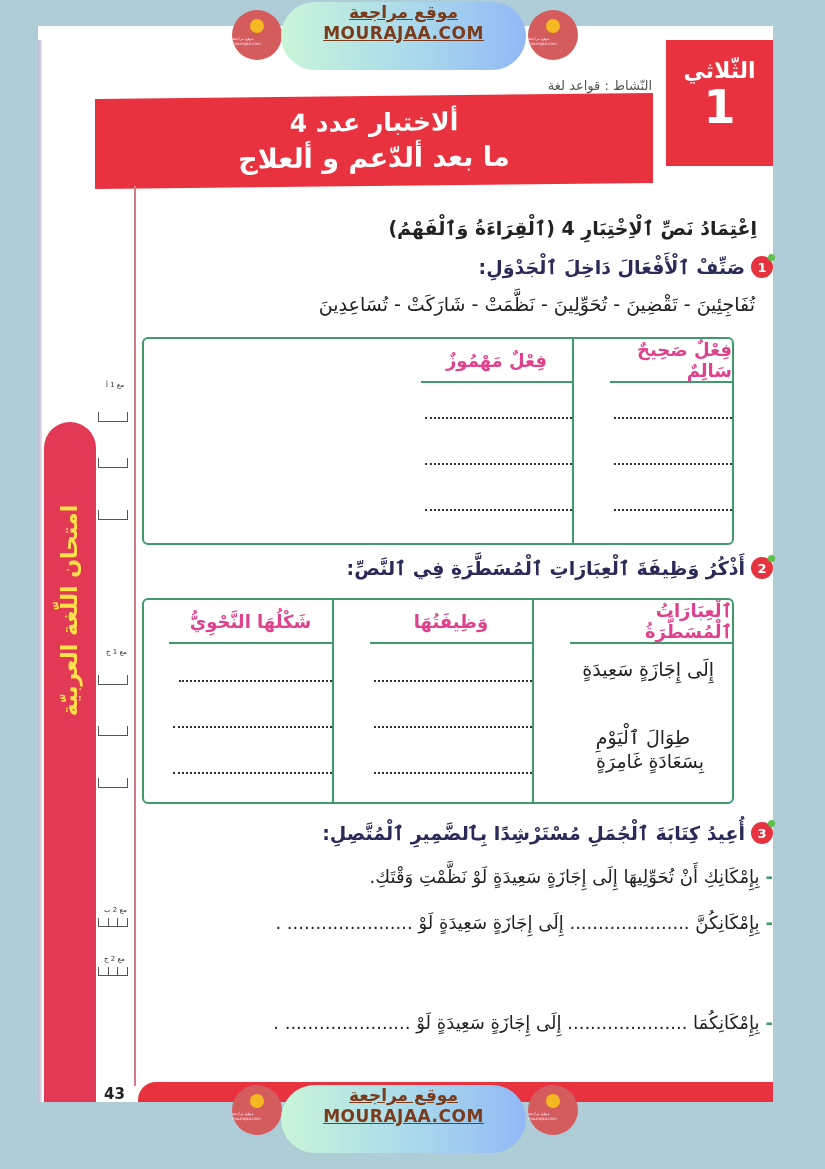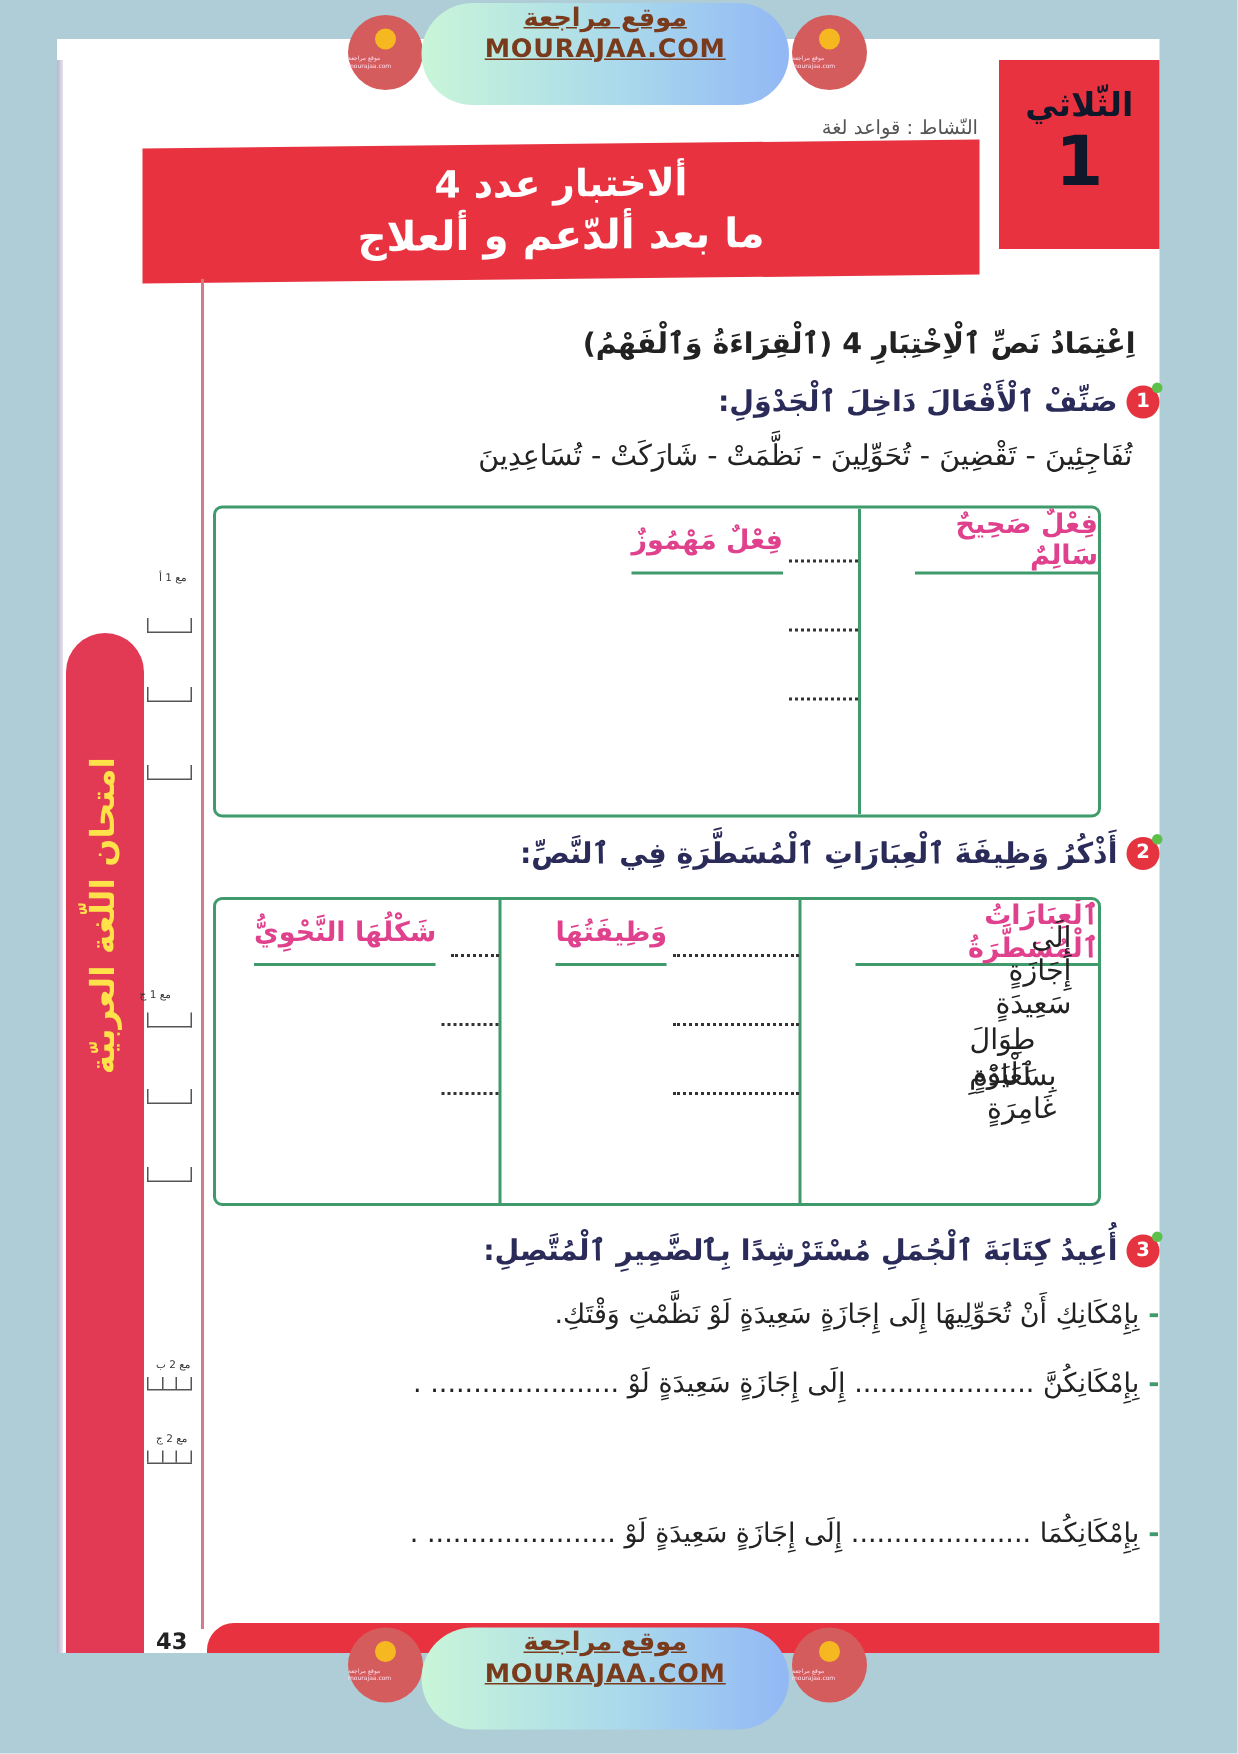--- a/index.html
+++ b/index.html
@@ -35,21 +35,21 @@
     background: #d55c5c; display: flex; flex-direction: column; align-items: center; justify-content: center;
   }
   .wm-badge .dot {
     width: 14px; height: 14px; border-radius: 50%; background: #f5b820; margin-top: -6px;
   }
   .wm-badge .mini { font-size: 4px; color: #fde; margin-top: 3px; line-height: 5px; }
   
   .corner-box {
     position: absolute; left: 666px; top: 40px; width: 107px; height: 126px;
     background: #e8323f;
-    color: #0f172a; text-align: center;
+    color: #ffffff; text-align: center;
   }
   .corner-box .lvl { font-size: 22px; font-weight: bold; margin-top: 18px; direction: rtl; }
   .corner-box .num { font-size: 46px; font-weight: bold; line-height: 48px; }
   .activity {
     position: absolute; left: 470px; top: 78px; width: 182px; text-align: right;
     font-size: 13px; color: #555; direction: rtl;
   }
   .title-band {
     position: absolute; left: 95px; top: 96px; width: 558px; height: 90px;
     background: #e8323f; color: #fff; font-weight: bold; text-align: center;
@@ -109,21 +109,21 @@
   }
   .verbs {
     position: absolute; right: 70px; top: 293px; direction: rtl;
     font-size: 19px; color: #222;
   }
   
   .tbl {
     position: absolute; border: 2.5px solid #3f9b6c; border-radius: 6px;
     display: flex; flex-direction: row-reverse; overflow: hidden;
   }
-  .col { flex: none; display: flex; border-left: 2px solid #3f9b6c; padding-left: 36px; }
+  .col { flex: none; display: flex; flex-direction: column; border-left: 2px solid #3f9b6c; padding-left: 36px; }
   .col:last-child { border-left: none; }
   .th {
     height: 44px; border-bottom: 2.5px solid #3f9b6c;
     display: flex; align-items: center; justify-content: center;
     color: #e0418d; font-size: 18px; font-weight: bold; direction: rtl;
   }
   .tb { position: relative; flex: 1; }
   .dots {
     position: absolute; left: 4px; right: 0; height: 0;
     border-bottom: 2.5px dotted #333;
@@ -165,21 +165,21 @@
 <div class="side-tab-text">
   <span>امتحان اللّغة العربيّة</span>
 </div>
 <div class="margin-rule"></div>
 
 <div class="score-label" style="left:106px;top:381px;">مع 1 أ</div>
 <div class="score-box" style="left:98px;top:412px;"></div>
 <div class="score-box" style="left:98px;top:458px;"></div>
 <div class="score-box" style="left:98px;top:510px;"></div>
 
-<div class="score-label" style="left:93px;top:648px;margin-top:11px;">مع 1 ج</div>
+<div class="score-label" style="left:106px;top:648px;">مع 1 ج</div>
 <div class="score-box" style="left:98px;top:675px;"></div>
 <div class="score-box" style="left:98px;top:726px;"></div>
 <div class="score-box" style="left:98px;top:778px;"></div>
 
 <div class="score-label" style="left:104px;top:906px;">مع 2 ب</div>
 <div class="score-cells" style="left:98px;top:918px;">
     <i></i>
     <i></i>
     <i></i>
   </div>

